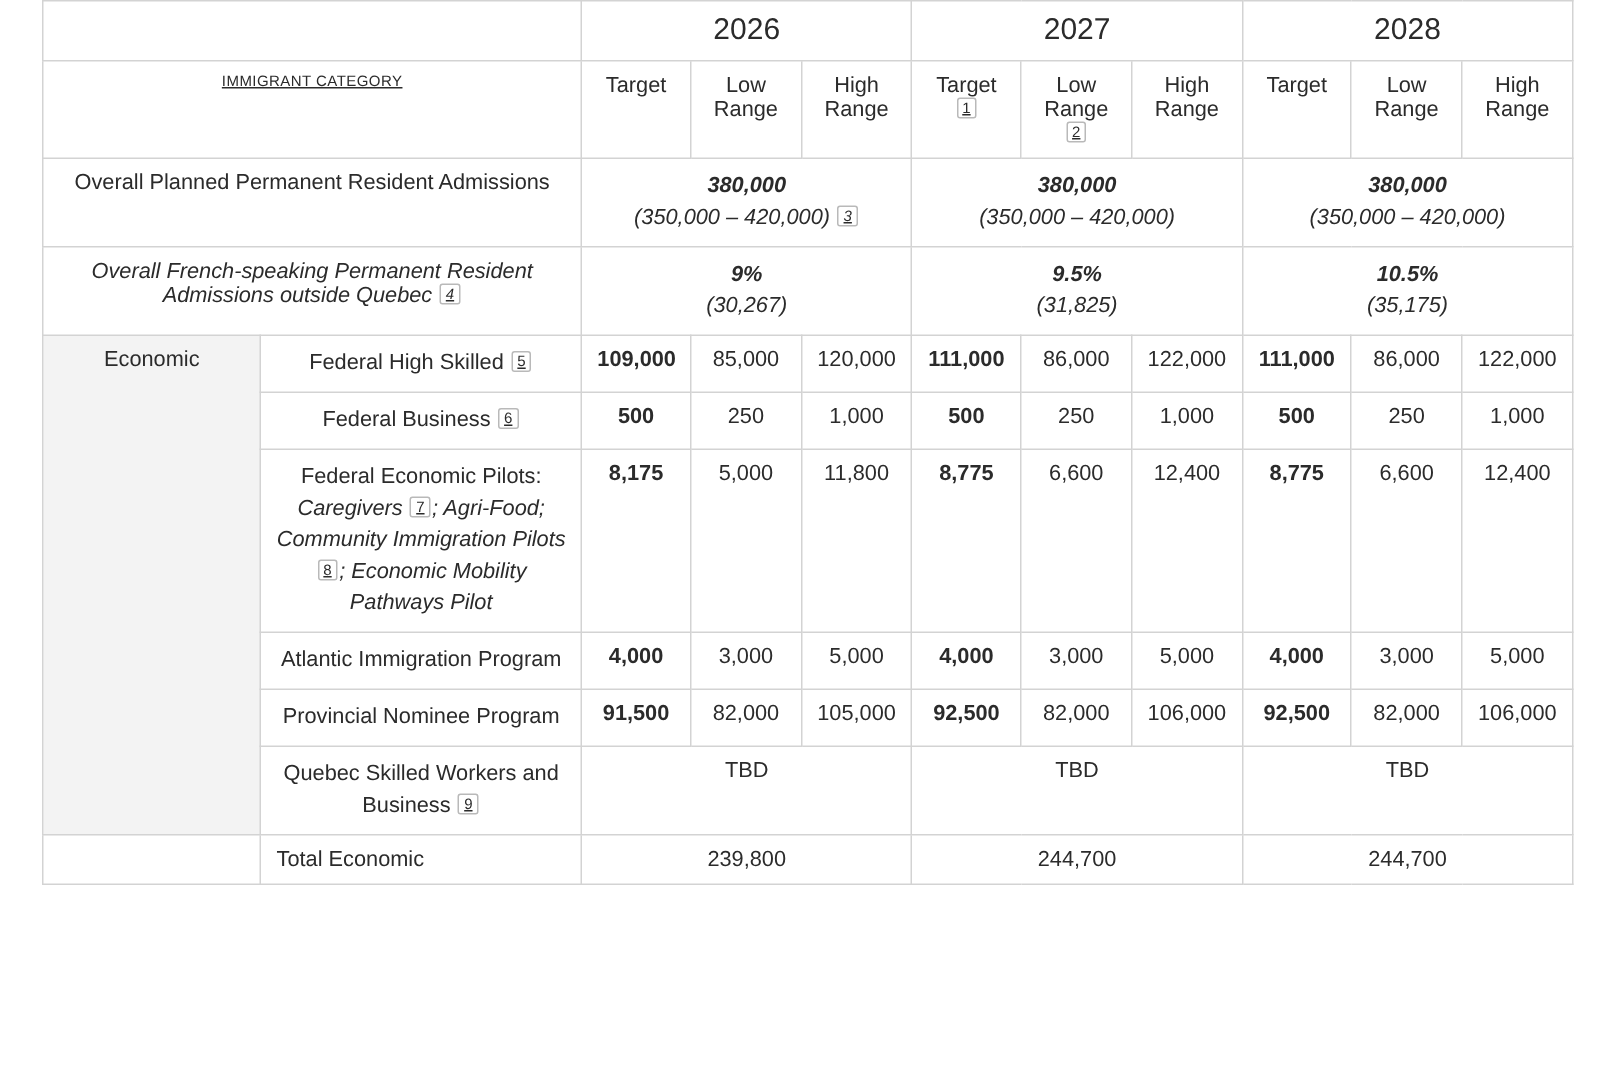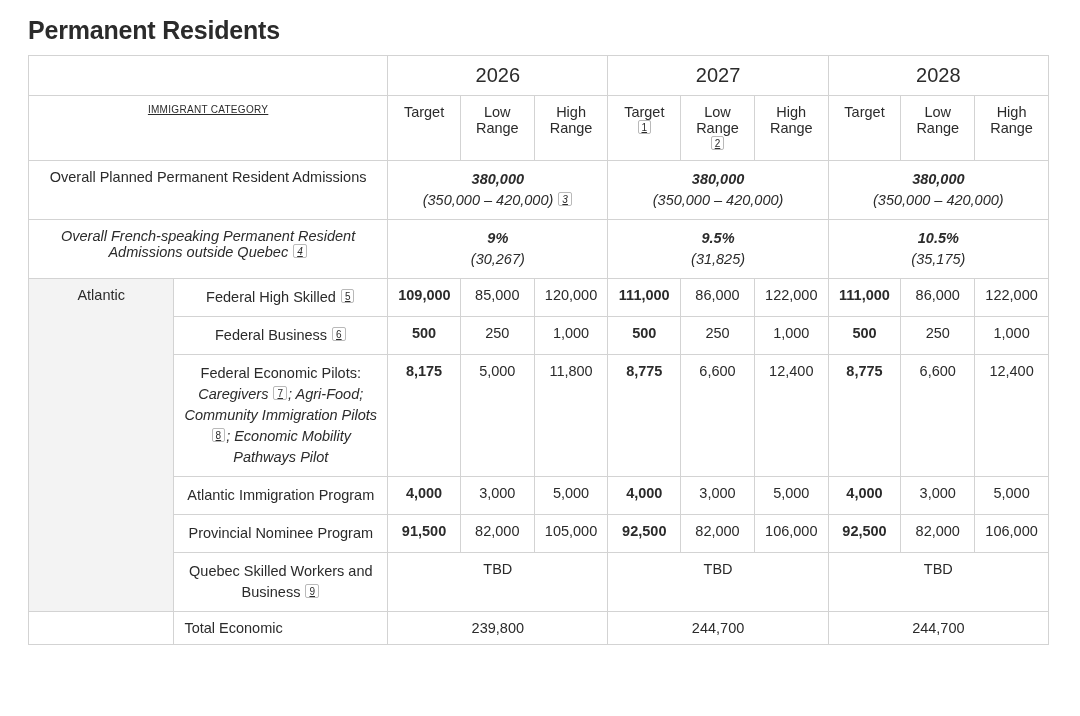--- a/index.html
+++ b/index.html
@@ -123,21 +123,20 @@
     background: #f3f3f3;
     font-weight: bold;
   }
   .total-row .lbl { text-align: left; }
 </style>
 </head>
 <body>
 
 <div id="page">
 
-  <div class="page-title">Permanent Residents</div>
 
   <table class="res-table">
     <colgroup>
       <col class="c-cat1">
         <col class="c-cat2">
       <col class="c-target">
         <col class="c-low">
         <col class="c-high">
       <col class="c-target">
         <col class="c-low">
@@ -197,21 +196,21 @@
           <span class="big">9.5%</span>
           <span class="sub">(31,825)</span>
         </td>
         <td class="span-val" colspan="3">
           <span class="big">10.5%</span>
           <span class="sub">(35,175)</span>
         </td>
       </tr>
 
       <tr>
-        <td class="cat-cell" rowspan="6">Atlantic</td>
+        <td class="cat-cell" rowspan="6">Economic</td>
         <td class="item-cell"><span>Federal High Skilled</span> <span class="fn">5</span></td>
         <td class="num b">109,000</td>
         <td class="num">85,000</td>
         <td class="num">120,000</td>
         <td class="num b">111,000</td>
         <td class="num">86,000</td>
         <td class="num">122,000</td>
         <td class="num b">111,000</td>
         <td class="num">86,000</td>
         <td class="num">122,000</td>

